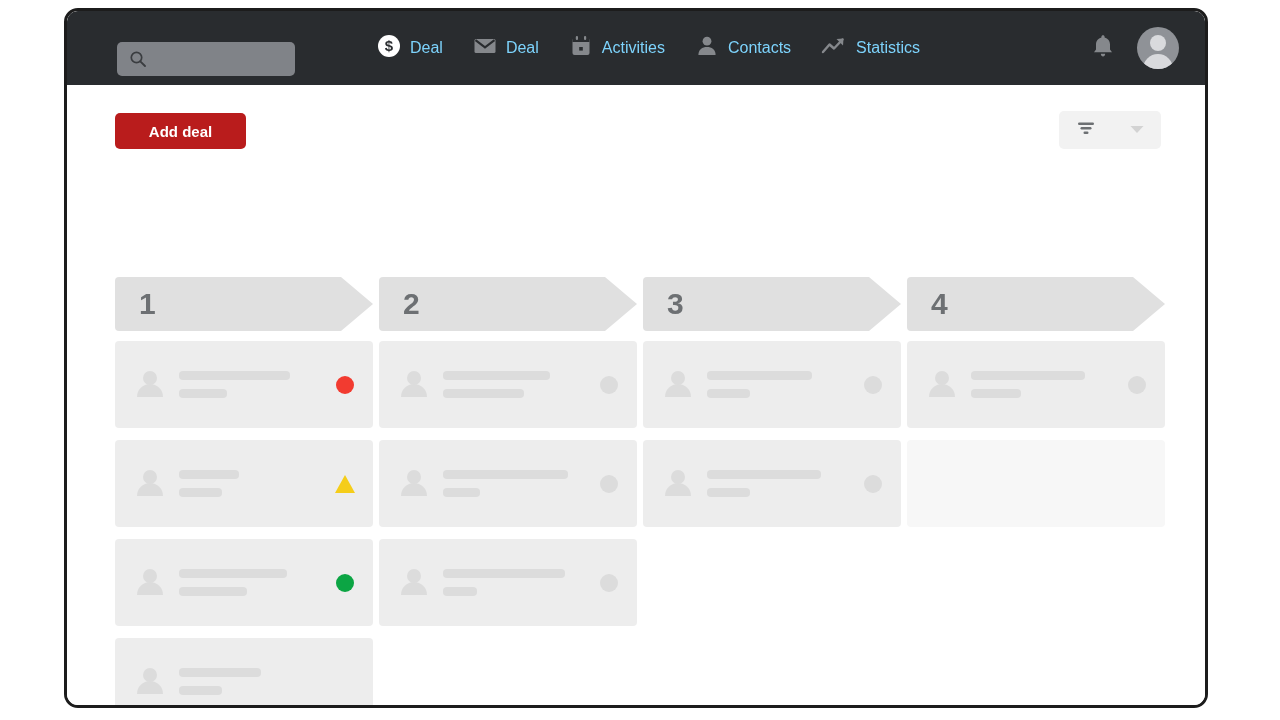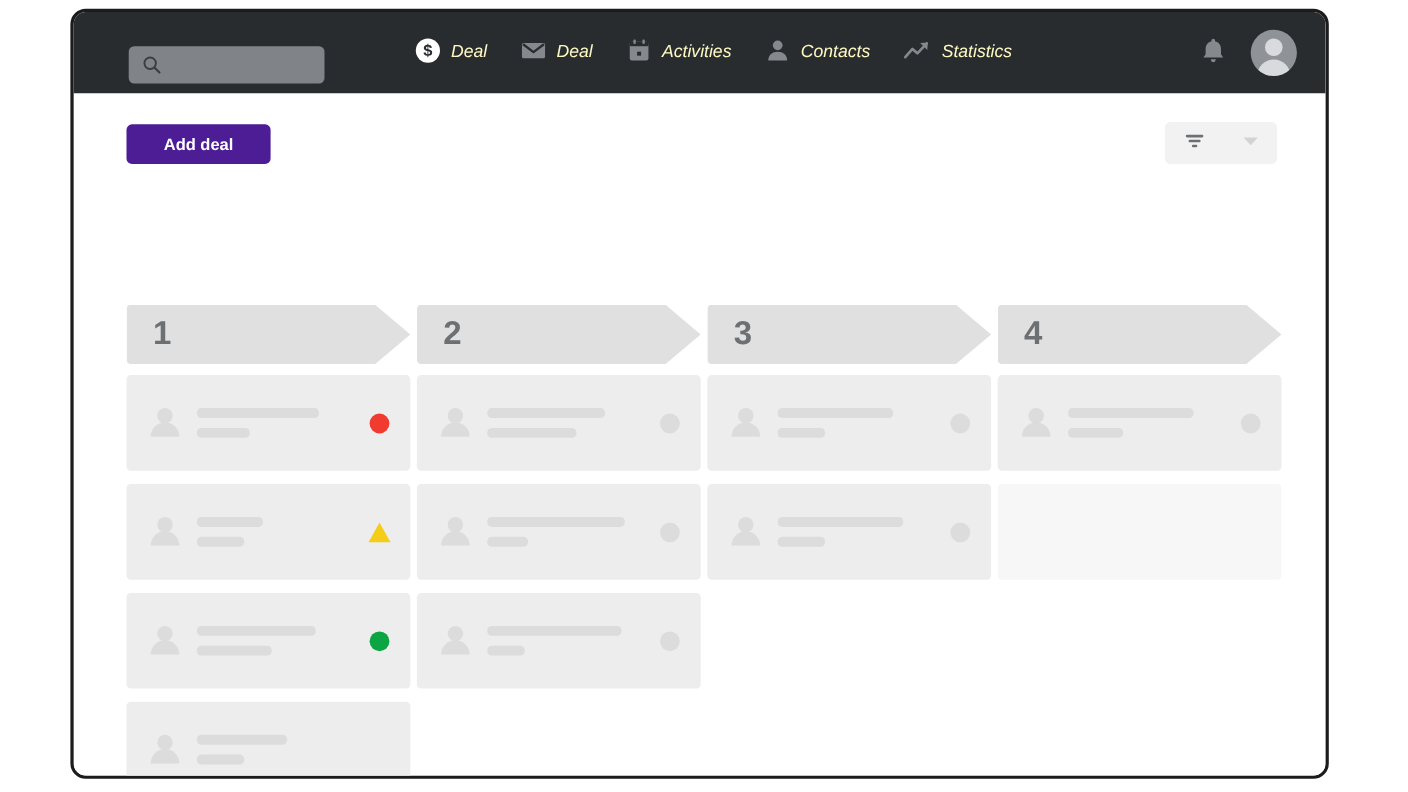--- a/index.html
+++ b/index.html
@@ -62,25 +62,24 @@
     align-items: center;
     gap: 30px;
   }
   .nav-item {
     display: flex;
     align-items: center;
     gap: 9px;
     cursor: pointer;
   }
   .nav-label {
-    color: #fef9c3;
+    color: #7dd3fc;
     font-size: 16px;
     font-family: "Liberation Sans", sans-serif;
     white-space: nowrap;
-    font-style: italic;
   }
   .nav-icon { display: block; }
 
   #nav-right {
     position: absolute;
     right: 26px; top: 0;
     height: 74px;
     display: flex;
     align-items: center;
     gap: 22px;
@@ -114,21 +113,21 @@
   #content {
     position: relative;
     height: 623px;
     background: #ffffff;
   }
 
   #add-deal-button {
     position: absolute;
     left: 48px; top: 28px;
     width: 131px; height: 36px;
-    background: #4c1d95;
+    background: #b91c1c;
     color: #ffffff;
     border: none;
     border-radius: 5px;
     font-size: 15px;
     font-weight: bold;
     font-family: "Liberation Sans", sans-serif;
     cursor: pointer;
     text-align: center;
   }
 

